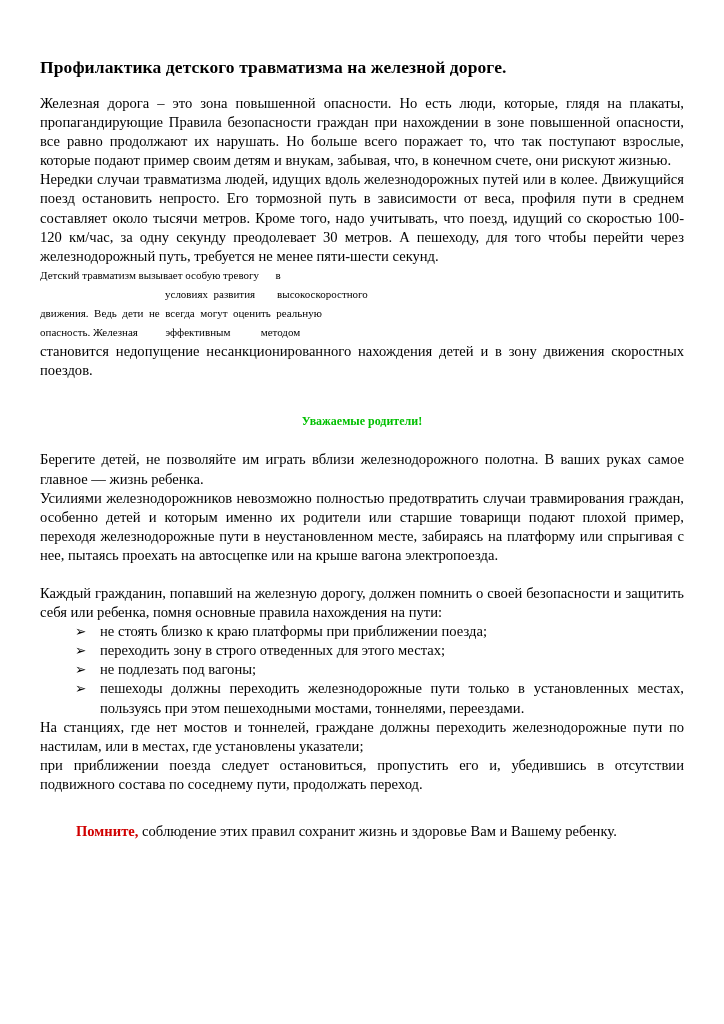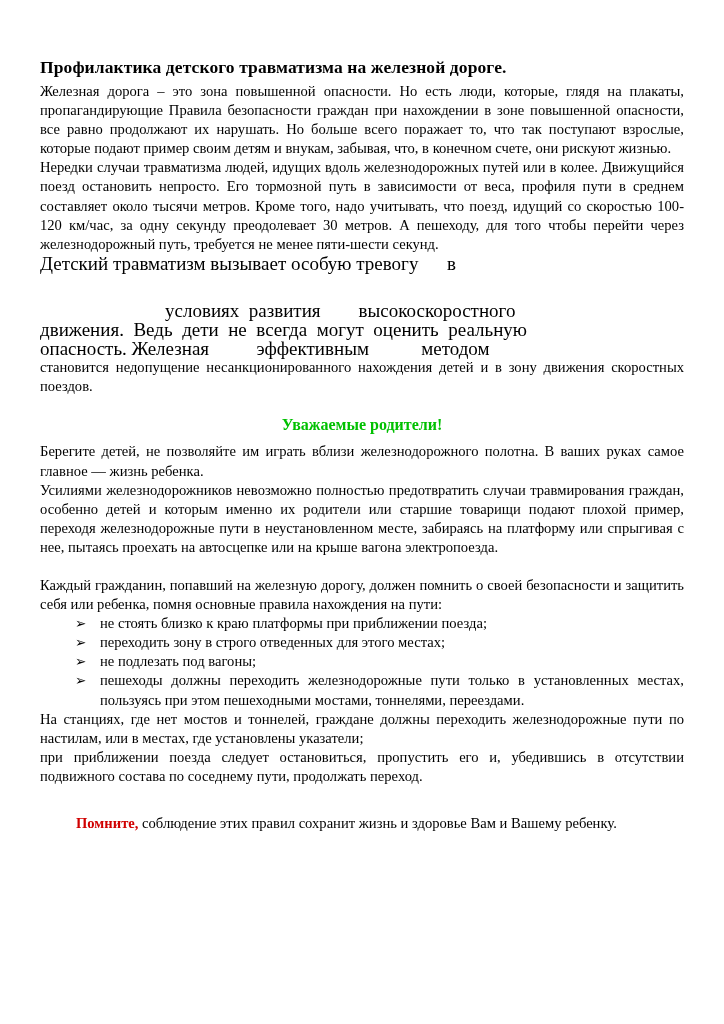--- a/index.html
+++ b/index.html
@@ -33,38 +33,38 @@
   }
   p.para {
     margin: 0;
     font-size: 14.6px;
     line-height: 19.1px;
     text-align: justify;
     text-justify: inter-word;
     hyphens: none;
   }
   p.para.first {
-    margin-top: 4px;
+    margin-top: 16px;
   }
   
   .ragged {
-    font-size: 19px;
+    font-size: 11px;
     line-height: 19.1px;
   }
   .ragged .ln {
     display: block;
     white-space: pre;
   }
-  .ragged .ln.indent-a { padding-left: 125px; margin-top: 28px; }
+  .ragged .ln.indent-a { padding-left: 125px; }
   .green-heading {
-    margin: 4px;
+    margin: 16px;
     padding-top: 14px;
     padding-bottom: 2px;
     text-align: center;
-    font-size: 16px;
+    font-size: 12px;
     font-weight: bold;
     line-height: 22px;
   }
   .blank-line {
     height: 19px;
   }
   .small-gap {
     height: 9px;
   }
   ul.rules {

